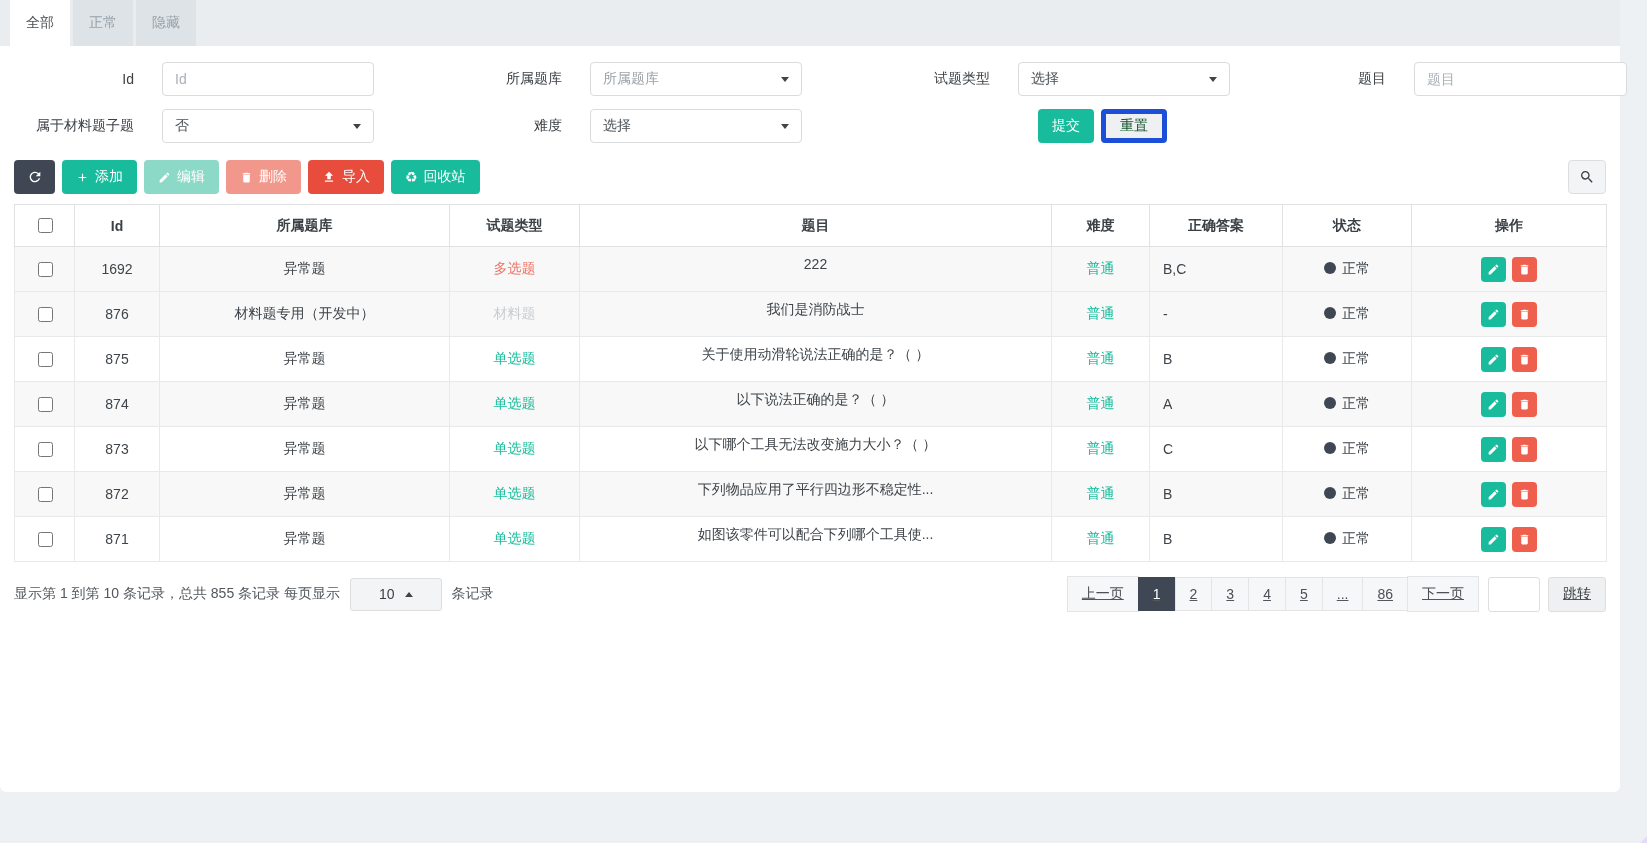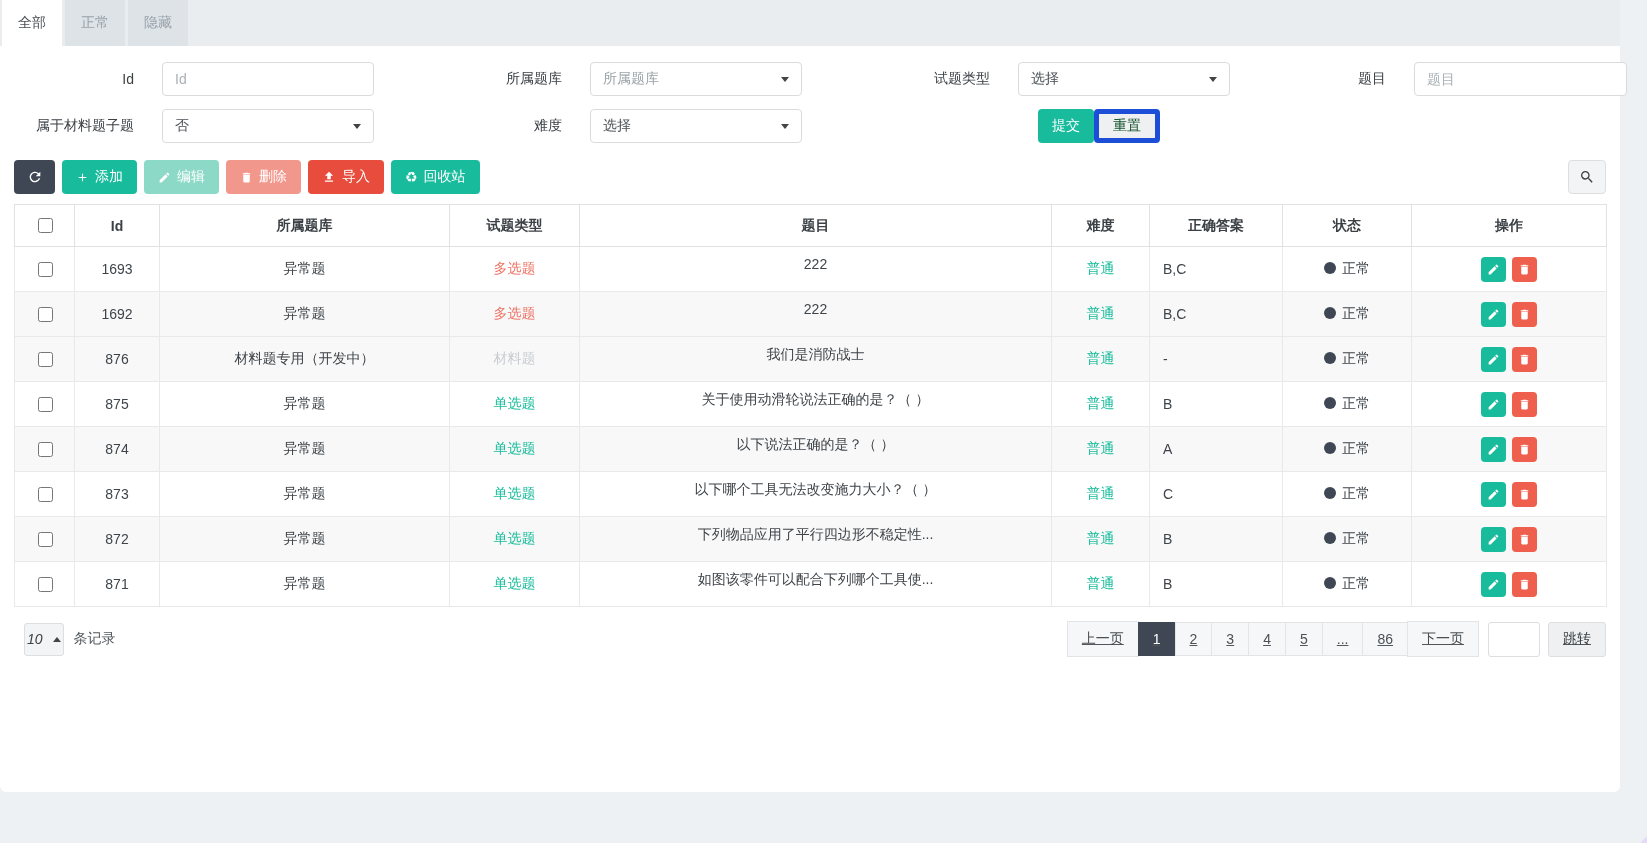--- a/index.html
+++ b/index.html
@@ -11,39 +11,39 @@
   html,body{margin:0;padding:0}
   body{
     width:1647px;height:843px;overflow:hidden;position:relative;
     background:var(--page-bg);
     font-family:"Liberation Sans","DejaVu Sans",sans-serif;
     font-size:14px;color:var(--cell-text);
   }
   .card{width:1620px;min-height:792px;background:#fff;border-radius:0 0 6px 6px;}
 
   
-  .tabbar{background:#e9edf0;height:46px;display:flex;align-items:stretch;padding-left:2px;}
+  .tabbar{background:#e9edf0;height:46px;display:flex;align-items:stretch;padding-left:10px;}
   .tab{padding:13px 16px;font-size:14px;cursor:pointer;display:flex;align-items:center;}
   .tab.active{background:#fff;color:#4a5055;}
   .tab.inactive{background:#dee3e7;color:#98a2a9;margin-left:3px;}
 
   
   .filter-area{padding:16px 14px 8px;}
   .filter-grid{display:grid;grid-template-columns:120px 212px 160px 212px 160px 212px 128px 213px;
     column-gap:28px;row-gap:13px;align-items:center;}
   .flabel{text-align:right;color:#3c4146;}
   .control{height:34px;border:1px solid #d9dbdd;border-radius:4px;background:#fff;width:100%;
     font-family:inherit;font-size:14px;color:#3c4146;padding:0 12px;outline:none;}
   input.control::placeholder{color:#aab1b6;}
   .selectbox{display:flex;align-items:center;justify-content:space-between;cursor:pointer;}
   .selectbox .val{color:#4a5055;}
   .selectbox .val.placeholder{color:#9aa2a8;}
   .caret-down{width:0;height:0;border-left:4px solid transparent;border-right:4px solid transparent;
     border-top:5px solid #444;}
-  .form-buttons{display:flex;grid-column:6;padding-left:20px;}
+  .form-buttons{display:flex;gap:7px;grid-column:6;padding-left:20px;}
   .btn{border:none;border-radius:4px;height:34px;font-family:inherit;font-size:14px;cursor:pointer;
     display:inline-flex;align-items:center;justify-content:center;gap:6px;padding:0 14px;}
   .btn-submit{background:var(--teal);color:#fff;}
   .btn-reset{background:#eef0f1;color:#14532d;border:5px solid #1d4ed8;}
 
   
   .toolbar{display:flex;justify-content:space-between;align-items:center;padding:9px 14px 10px;}
   .tool-left{display:flex;gap:7px;}
   .tbtn{color:#fff;}
   .tbtn-dark{background:var(--dark);width:41px;padding:0;}
@@ -74,21 +74,21 @@
   .row-btn{width:25px;height:25px;border:none;border-radius:4px;cursor:pointer;
     display:inline-flex;align-items:center;justify-content:center;margin:0 3px;}
   .row-btn-edit{background:var(--teal);}
   .row-btn-del{background:#ee5f4d;}
   input[type=checkbox]{width:15px;height:15px;accent-color:#fff;cursor:pointer;}
 
   
   .tfooter{display:flex;justify-content:space-between;align-items:center;padding:14px 14px 0;color:#51575c;}
   .info-left{display:flex;align-items:center;}
   .pagesize{display:inline-flex;align-items:center;gap:10px;border:1px solid #dcdee0;background:#f3f4f5;
-    height:33px;padding:0 2px;border-radius:3px;margin:0 10px;cursor:pointer;color:#3c4146;font-style:italic;}
+    height:33px;padding:0 28px;border-radius:3px;margin:0 10px;cursor:pointer;color:#3c4146;}
   .caret-up{width:0;height:0;border-left:4px solid transparent;border-right:4px solid transparent;
     border-bottom:5px solid #444;}
   .pager{display:flex;align-items:center;text-decoration:underline;}
   .page-item{min-width:30px;padding:8px 14px;background:#f6f7f8;border:1px solid #e2e4e6;margin-left:-1px;
     text-align:center;color:#4a5055;cursor:pointer;}
   .page-item.active{background:var(--dark);color:#fff;border-color:var(--dark);}
   .jump-input{width:52px;height:35px;border:1px solid #dcdee0;border-radius:3px;margin-left:9px;
     font-family:inherit;font-size:14px;padding:0 8px;outline:none;}
   .jump-btn{height:35px;margin-left:8px;background:#eef0f1;border:1px solid #dcdee0;border-radius:3px;
     color:#3c4146;}
@@ -206,39 +206,20 @@
           <th>所属题库</th>
           <th>试题类型</th>
           <th>题目</th>
           <th>难度</th>
           <th>正确答案</th>
           <th>状态</th>
           <th>操作</th>
         </tr>
       </thead>
       <tbody id="table-body">
-          <tr>
-            <td><input type="checkbox" style=""></td>
-            <td>1693</td>
-            <td>异常题</td>
-            <td><span class="type-link type-red">多选题</span></td>
-            <td class="cell-title">222</td>
-            <td><span class="diff-link">普通</span></td>
-            <td class="cell-answer">B,C</td>
-            <td><span class="status-dot"></span>正常</td>
-            <td><button class="row-btn row-btn-edit">
-                <svg width="13" height="13" viewBox="0 0 24 24">
-                  <path fill="#fff" d="M3 17.25V21h3.75L17.81 9.94l-3.75-3.75L3 17.25zM20.71 7.04a1 1 0 0 0 0-1.41l-2.34-2.34a1 1 0 0 0-1.41 0l-1.83 1.83 3.75 3.75 1.83-1.83z"></path>
-                </svg>
-              </button><button class="row-btn row-btn-del">
-                <svg width="13" height="13" viewBox="0 0 24 24">
-                  <path fill="#fff" d="M6 19c0 1.1.9 2 2 2h8c1.1 0 2-.9 2-2V7H6v12zM19 4h-3.5l-1-1h-5l-1 1H5v2h14V4z"></path>
-                </svg>
-              </button></td>
-          </tr>
           <tr class="striped">
             <td><input type="checkbox" style=""></td>
             <td>1692</td>
             <td>异常题</td>
             <td><span class="type-link type-red">多选题</span></td>
             <td class="cell-title">222</td>
             <td><span class="diff-link">普通</span></td>
             <td class="cell-answer">B,C</td>
             <td><span class="status-dot"></span>正常</td>
             <td><button class="row-btn row-btn-edit">
@@ -364,20 +345,21 @@
                   <path fill="#fff" d="M6 19c0 1.1.9 2 2 2h8c1.1 0 2-.9 2-2V7H6v12zM19 4h-3.5l-1-1h-5l-1 1H5v2h14V4z"></path>
                 </svg>
               </button></td>
           </tr>
         </tbody>
     </table>
   </div>
 
   <div class="tfooter">
     <div class="info-left">
+      <span>显示第 1 到第 10 条记录，总共 855 条记录 每页显示</span>
       <span class="pagesize">
         <span>10</span>
         <span class="caret-up"></span>
       </span>
       <span>条记录</span>
     </div>
     <div class="pager">
       <div class="page-item">上一页</div>
       <span id="page-numbers" style="display:flex">
           <div class="page-item active">1</div>

